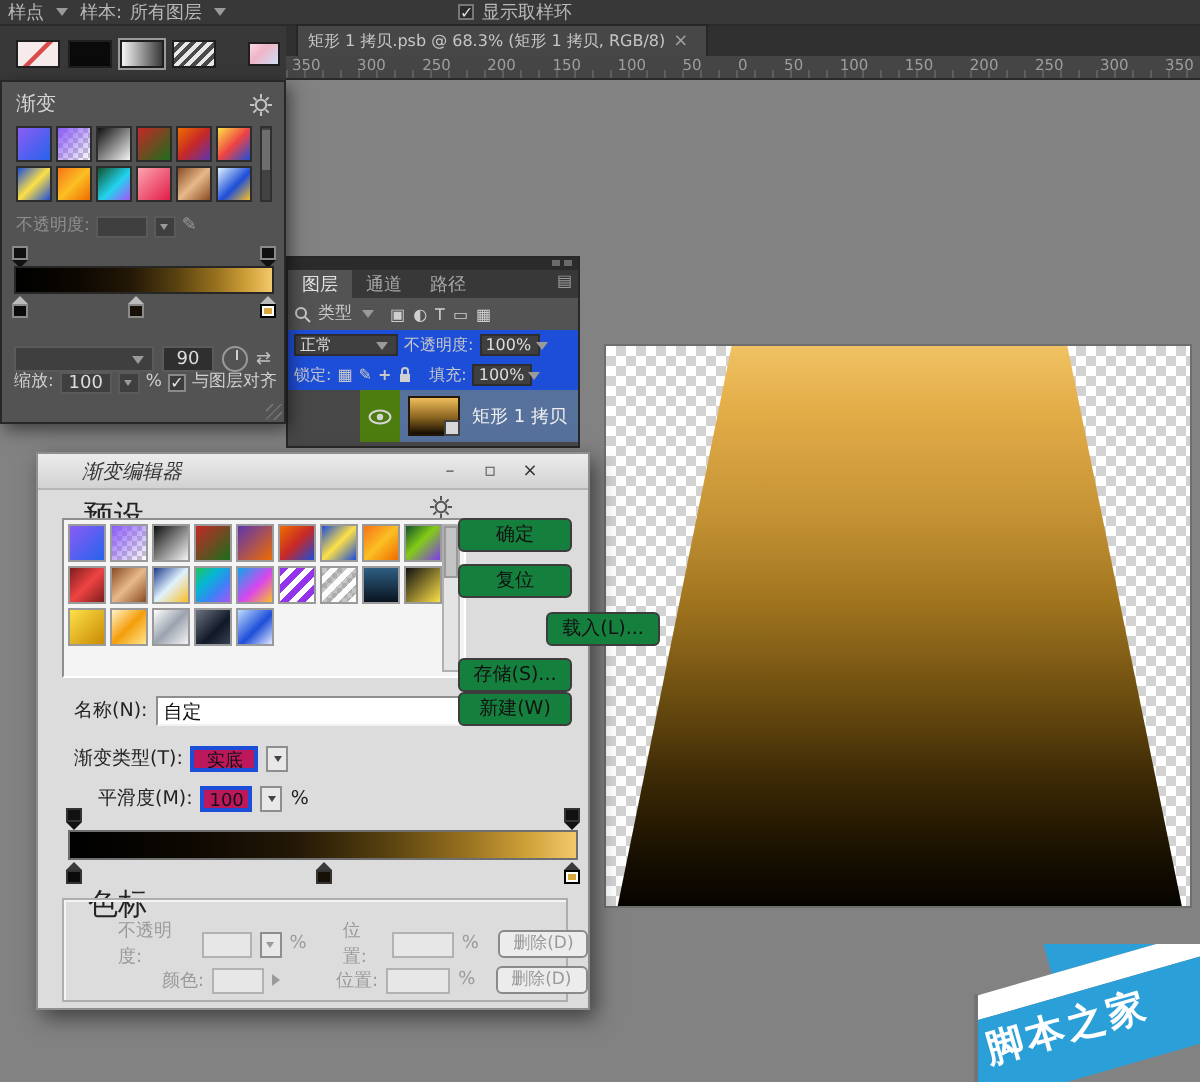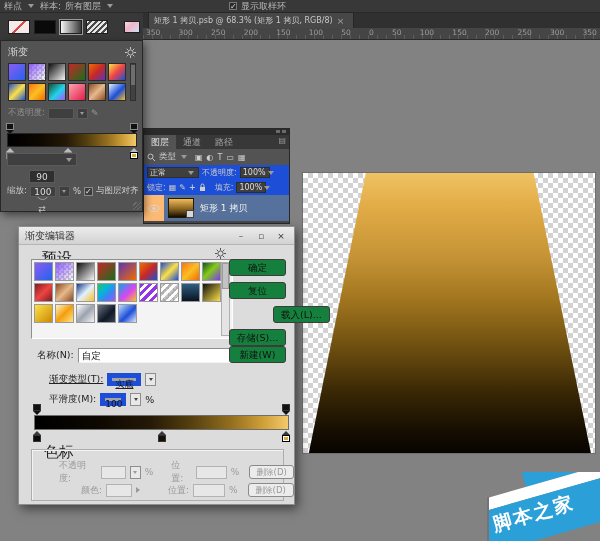--- a/index.html
+++ b/index.html
@@ -31,21 +31,21 @@
   .gp-scroll{position:absolute;left:129px;top:22px;width:6px;height:38px;background:#424242;border:1px solid #303030;}
   .gp-scroll .thumb{position:absolute;left:0;top:1px;width:4px;height:20px;background:#6e6e6e;}
   .gp-oprow{position:absolute;left:7px;top:66px;display:flex;align-items:center;gap:3px;font-size:8.5px;color:#8f8f8f;}
   .mini-box{width:26px;height:11px;background:#3f3f3f;border:1px solid #5a5a5a;}
   .mini-arr{width:11px;height:11px;background:#3f3f3f;border:1px solid #5a5a5a;display:flex;align-items:center;justify-content:center;}
   .arrdn{width:0;height:0;border-left:2.5px solid transparent;border-right:2.5px solid transparent;border-top:3.5px solid #9a9a9a;}
   .gp-barwrap{position:absolute;left:6px;top:84px;width:130px;}
   .gp-bar{position:absolute;left:0;top:8px;width:130px;height:14px;border:1px solid #262626;}
   .gp-oprowstops{position:absolute;left:0;top:-2px;width:130px;height:10px;}
   .gp-colstops{position:absolute;left:0;top:23px;width:130px;height:11px;}
-  .gp-ctlrow{position:absolute;left:6px;top:112px;display:flex;align-items:center;gap:4px;font-size:8.5px;color:#cfcfcf;flex-direction:column;}
+  .gp-ctlrow{position:absolute;left:6px;top:132px;display:flex;align-items:center;gap:4px;font-size:8.5px;color:#cfcfcf;}
   .gp-combo{width:70px;height:13px;background:#3f3f3f;border:1px solid #5a5a5a;display:flex;align-items:center;justify-content:flex-end;padding-right:2px;}
   .gp-val{width:26px;height:13px;background:#2f2f2f;border:1px solid #5a5a5a;font-size:9px;color:#ddd;text-align:center;line-height:12px;}
   .dial{width:13px;height:13px;border-radius:50%;border:1px solid #9a9a9a;position:relative;}
   .dial::after{content:"";position:absolute;left:5.5px;top:1px;width:1px;height:5px;background:#cfcfcf;}
   .gp-scalerow{position:absolute;left:6px;top:144px;display:flex;align-items:center;gap:3px;font-size:8.5px;color:#cfcfcf;}
   .chk2{width:9px;height:9px;border:1px solid #8a8a8a;background:#3c3c3c;color:#e8e8e8;font-size:8px;line-height:8px;text-align:center;}
   .grip{position:absolute;right:1px;bottom:1px;width:8px;height:8px;background:repeating-linear-gradient(135deg,transparent 0 2px,#6f6f6f 2px 3px);}
 
   
   .lpanel{position:absolute;left:143px;top:128px;width:147px;height:96px;background:#484848;border:1px solid #282828;z-index:8;color:#c8c8c8;}
@@ -53,43 +53,43 @@
   .lp-mini i{width:4px;height:3px;background:#6a6a6a;display:block;}
   .lp-tabs{height:14px;background:#383838;display:flex;align-items:stretch;font-size:9px;}
   .lp-tab{padding:1px 7px;color:#a8a8a8;display:flex;align-items:center;}
   .lp-tab.active{background:#535353;color:#e2e2e2;}
   .lp-menu{margin-left:auto;color:#9a9a9a;font-size:8px;padding:1px 3px;}
   .lp-filter{height:16px;background:#535353;display:flex;align-items:center;gap:3px;padding:0 3px;font-size:8.5px;}
   .lp-ficons{display:flex;gap:4px;margin-left:3px;color:#cfcfcf;font-size:8px;align-items:center;}
   .lp-row{height:15px;display:flex;align-items:center;gap:3px;padding:0 3px;font-size:8px;background:#1d4ed8;}
   .lp-combo{width:52px;height:11px;background:#3f3f3f;border:1px solid #2d2d2d;font-size:8px;color:#ddd;display:flex;align-items:center;justify-content:space-between;padding:0 2px;}
   .lp-valbox{width:30px;height:11px;background:#3f3f3f;border:1px solid #2d2d2d;font-size:8px;color:#ddd;display:flex;align-items:center;justify-content:space-between;padding:0 2px;}
-  .lp-layerrow{height:26px;background:#fdba74;display:flex;align-items:center;}
+  .lp-layerrow{height:26px;background:#4d7c0f;display:flex;align-items:center;margin-left:36px;}
   .lp-eye{width:20px;display:flex;justify-content:center;}
   .lp-sel{flex:1;height:26px;background:#56719c;display:flex;align-items:center;gap:6px;padding-left:4px;}
   .lp-thumb{width:26px;height:20px;border:1px solid #23170a;position:relative;}
   .lp-thumb .badge{position:absolute;right:-1px;bottom:-1px;width:8px;height:8px;background:#d8d8d8;border:1px solid #444;}
   .lp-name{font-size:9px;color:#f0f0f0;}
 
   
   .dlg{position:absolute;left:18px;top:226px;width:277px;height:279px;background:#dcdcdc;border:1px solid #8e8e8e;box-shadow:3px 4px 10px rgba(0,0,0,.5);z-index:20;color:#222;}
-  .dlg-title{height:18px;background:linear-gradient(#ececec,#d2d2d2);border-bottom:1px solid #b5b5b5;display:flex;align-items:center;font-size:10px;color:#333;padding:0 6px;}
+  .dlg-title{height:18px;background:linear-gradient(#ececec,#d2d2d2);border-bottom:1px solid #b5b5b5;display:flex;align-items:center;font-size:10px;color:#333;padding:0 22px;font-style:italic;}
   .dlg-wbtns{margin-left:auto;display:flex;gap:6px;}
   .dlg-wbtns span{width:14px;height:13px;font-size:9px;line-height:12px;text-align:center;color:#555;border:1px solid transparent;}
   .dlg-wbtns span.close{color:#333;}
   .grp-label{position:absolute;font-size:15px;background:#dcdcdc;padding:0 3px;color:#222;}
   .preset-box{position:absolute;left:12px;top:32px;width:202px;height:80px;background:#f4f4f4;border:1px solid #8e8e8e;border-right-color:#fff;border-bottom-color:#fff;padding:2px;}
   .ed-grid{display:flex;flex-wrap:wrap;gap:2px;width:188px;}
   .ed-grid .swatch{width:19px;height:19px;border:1px solid #9a9a9a;}
   .ed-scroll{position:absolute;right:2px;top:2px;bottom:2px;width:9px;background:#e4e4e4;border:1px solid #b0b0b0;}
   .ed-scroll .thumb{position:absolute;left:0;top:0;width:7px;height:26px;background:#c3c3c3;border:1px solid #9a9a9a;}
   .dlg-btn{position:absolute;left:210px;width:57px;height:17px;background:#15803d;border:1px solid #3c3c3c;border-radius:3px;font-size:9.5px;text-align:center;line-height:15px;color:#111;}
   .dlg-row{position:absolute;display:flex;align-items:center;gap:4px;font-size:9.5px;color:#222;}
   .txt-input{width:164px;height:15px;background:#fff;border:1px solid #8e8e8e;border-right-color:#f2f2f2;border-bottom-color:#f2f2f2;font-size:9.5px;padding:1px 3px;color:#111;}
-  .sm-input{width:26px;height:13px;background:#a3a3a3;border:5px solid #1d4ed8;font-size:9px;text-align:center;line-height:12px;color:#111;}
+  .sm-input{width:26px;height:13px;background:#be185d;border:2px solid #1d4ed8;font-size:9px;text-align:center;line-height:12px;color:#111;}
   .sm-arr{width:11px;height:13px;background:#e8e8e8;border:1px solid #8e8e8e;display:flex;align-items:center;justify-content:center;}
   .arrdnD{width:0;height:0;border-left:2.5px solid transparent;border-right:2.5px solid transparent;border-top:3.5px solid #444;}
   .ed-barwrap{position:absolute;left:15px;top:177px;width:255px;}
   .ed-oprow{position:absolute;left:0;top:0;width:255px;height:10px;}
   .ed-bar{position:absolute;left:0;top:11px;width:255px;height:15px;border:1px solid #6e6e6e;}
   .ed-colrow{position:absolute;left:0;top:27px;width:255px;height:12px;}
   .stops-box{position:absolute;left:12px;top:222px;width:253px;height:52px;border:1px solid #aeaeae;box-shadow:1px 1px 0 #f4f4f4 inset;}
   .dis{color:#9a9a9a;}
   .dis-box{background:#e7e7e7;border:1px solid #b2b2b2;}
   .del-btn{width:46px;height:14px;background:#ececec;border:1px solid #8a8a8a;border-radius:3px;font-size:8.5px;color:#9a9a9a;text-align:center;line-height:12px;}
@@ -370,21 +370,21 @@
     <div class="dlg-btn" style="top:55px;">复位</div>
     <div class="dlg-btn" style="top:79px;margin-left:44px;">载入(L)...</div>
     <div class="dlg-btn" style="top:102px;">存储(S)...</div>
 
     <div class="dlg-row" style="left:18px;top:121px;">
       <span>名称(N):</span>
       <span class="txt-input">自定</span>
     </div>
     <div class="dlg-btn" style="top:119px;">新建(W)</div>
 
-    <div class="dlg-row" style="left:30px;top:146px;text-decoration:underline;">
+    <div class="dlg-row" style="left:18px;top:146px;">
       <span>渐变类型(T):</span>
       <span class="sm-input" style="width:34px;">实底</span>
       <span class="sm-arr">
           <span class="arrdnD"></span>
         </span>
     </div>
 
     <div class="dlg-row" style="left:30px;top:166px;">
       <span>平滑度(M):</span>
       <span class="sm-input">100</span>

